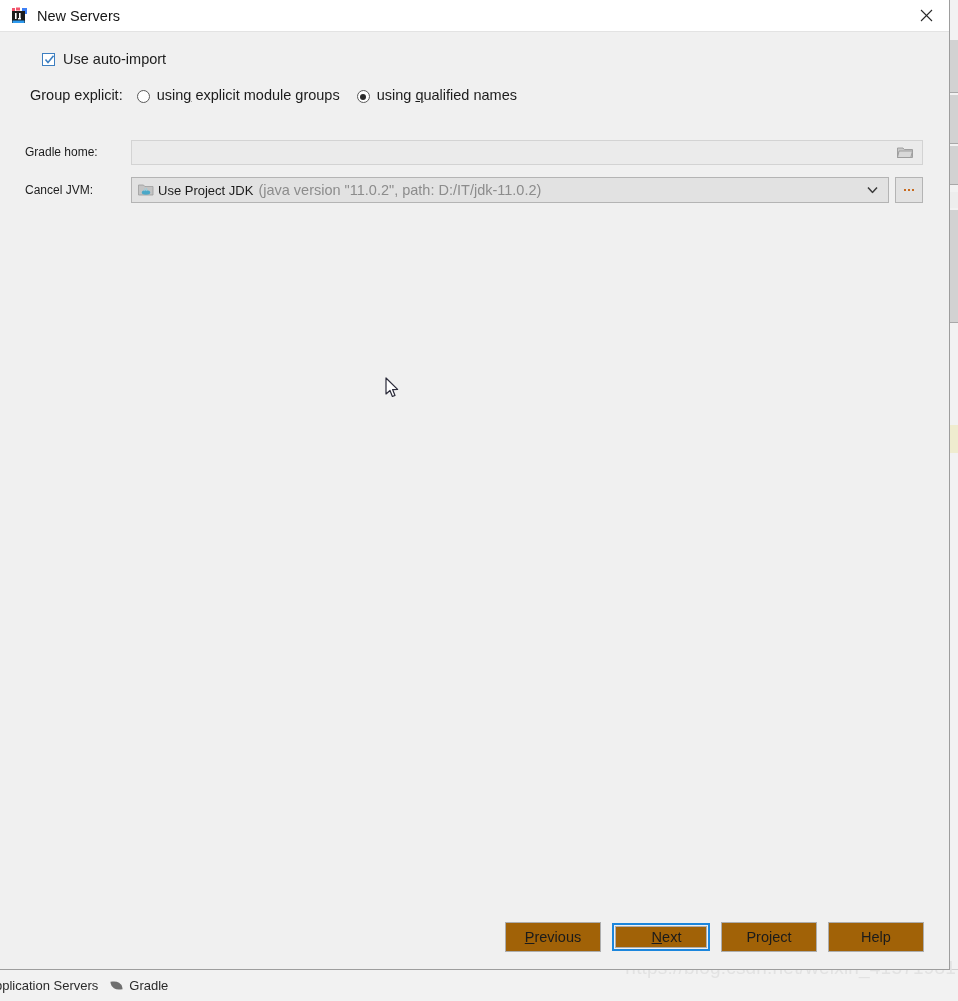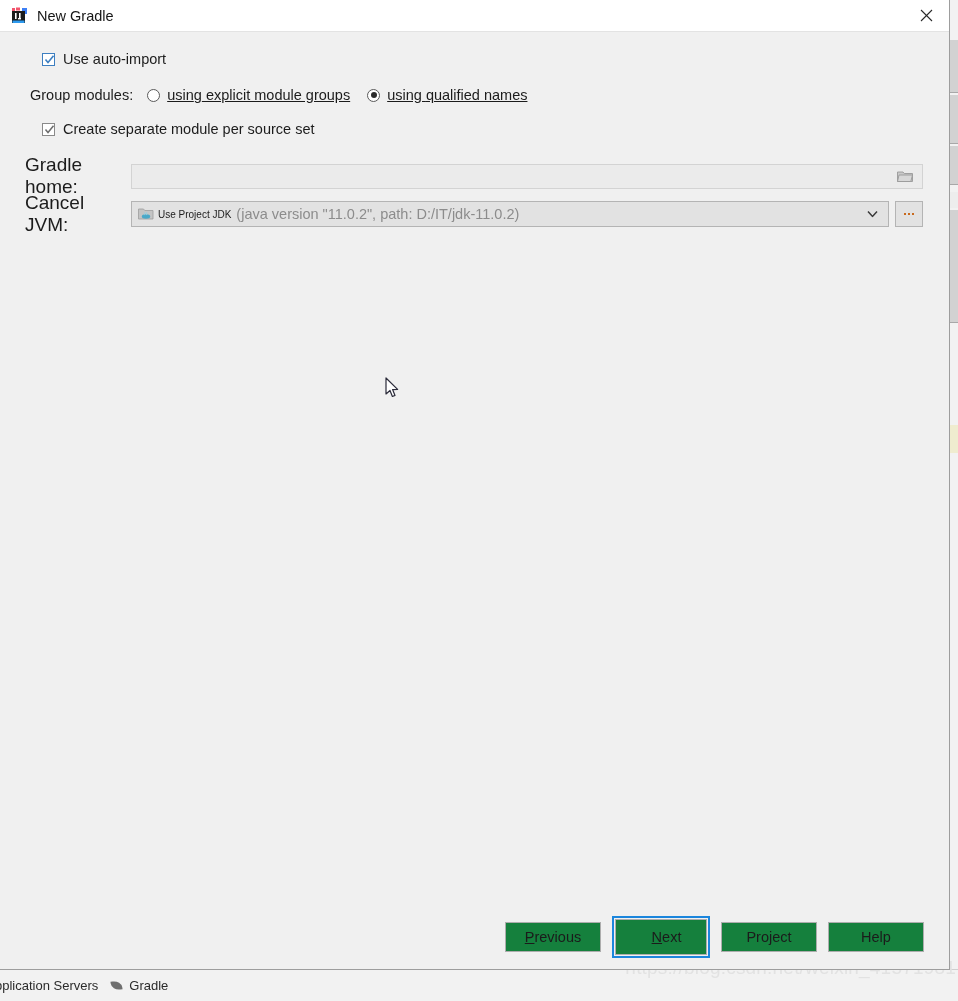--- a/index.html
+++ b/index.html
@@ -194,37 +194,36 @@
 
   .group-row {
     display: flex;
     align-items: center;
     padding-left: 30px;
     height: 28px;
   }
   .group-label { font-size: 14.5px; margin-right: 14px; }
   .radio-opt {
     display: flex;
-    align-items: center;
+    align-items: flex-end;
     margin-right: 17px;
-    text-decoration: underline;
   }
   .mn { text-decoration: underline; text-decoration-thickness: 1px; text-underline-offset: 1px; }
 
   
   .field-row {
     display: flex;
     align-items: center;
     padding-left: 25px;
     padding-right: 26px;
     height: 30px;
   }
   .field-label {
     width: 106px;
-    font-size: 19px;
+    font-size: 12px;
     flex: 0 0 auto;
   }
   .textfield {
     flex: 1 1 auto;
     height: 25px;
     background: #ebebeb;
     border: 1px solid #d3d3d3;
     box-sizing: border-box;
     display: flex;
     align-items: center;
@@ -247,21 +246,21 @@
     padding-left: 6px;
     position: relative;
     overflow: hidden;
   }
   .combo .jdk-icon {
     width: 16px; height: 14px;
     margin-right: 4px;
     position: relative;
     flex: 0 0 auto;
   }
-  .combo .combo-main { font-size: 10px; color: #1c1c1c; white-space: nowrap; }
+  .combo .combo-main { font-size: 13px; color: #1c1c1c; white-space: nowrap; }
   .combo .combo-sub { font-size: 14.5px; color: #8c8c8c; white-space: nowrap; margin-left: 5px; }
   .chevron {
     position: absolute;
     right: 10px; top: 50%;
     transform: translateY(-50%);
     width: 11px; height: 7px;
   }
   .dots-btn {
     width: 28px; height: 26px;
     margin-left: 6px;
@@ -295,38 +294,38 @@
     height: 64px;
     display: flex;
     align-items: center;
     justify-content: flex-end;
     padding-right: 25px;
     gap: 11px;
   }
   .btn {
     min-width: 96px;
     height: 30px;
-    background: #15803d;
+    background: #a16207;
     border: 1px solid #adadad;
     box-sizing: border-box;
     font-size: 14.5px;
     color: #1b1b1b;
     display: flex;
     align-items: center;
     justify-content: center;
     font-family: "Liberation Sans", sans-serif;
     padding: 0 10px;
   }
   .btn-focus-wrap {
     border: 2px solid #1b86dd;
     padding: 1px;
     display: inline-block;
     line-height: 0;
   }
-  .btn-focus-wrap .btn { min-width: 92px; height: 36px; padding-left: 21px; }
+  .btn-focus-wrap .btn { min-width: 92px; height: 22px; padding-left: 21px; }
 </style>
 </head>
 <body>
 
 <div id="ide-background">
   <div class="ide-left-strip">
     <div class="ide-left-mark" style="top:113px;background:#3c6eb4;"></div>
     <div class="ide-left-mark" style="top:163px;background:#b07030;"></div>
     <div class="ide-left-mark" style="top:60px;background:#c8c8c8;height:1px;"></div>
     <div class="ide-left-mark" style="top:143px;background:#c8c8c8;height:1px;"></div>
@@ -364,21 +363,21 @@
         <rect x="1" y="1" width="3" height="4" fill="#f2546c"></rect>
         <rect x="5" y="0.5" width="4" height="3" fill="#f2546c"></rect>
         <rect x="11" y="1" width="5" height="6" fill="#3d7ff5"></rect>
         <rect x="1" y="4" width="13" height="12" fill="#1b1b1b"></rect>
         <rect x="1.5" y="13.5" width="12" height="2.5" fill="#2e9bf0"></rect>
         <rect x="4" y="6" width="1.6" height="6" fill="#ffffff"></rect>
         <rect x="8" y="6" width="1.6" height="6" fill="#ffffff"></rect>
         <rect x="7" y="11" width="3" height="1.4" fill="#ffffff"></rect>
       </svg>
     </span>
-    <span class="title-text">New Gradle</span>
+    <span class="title-text">New Servers</span>
     <span class="close-btn">
       <svg width="13" height="13" viewBox="0 0 13 13">
         <line x1="1" y1="1" x2="12" y2="12" stroke="#2b2b2b" stroke-width="1.1"></line>
         <line x1="12" y1="1" x2="1" y2="12" stroke="#2b2b2b" stroke-width="1.1"></line>
       </svg>
     </span>
   </div>
 
   <div class="dlg-body">
 
@@ -387,43 +386,35 @@
         <svg class="tick" viewBox="0 0 11 11">
           <polyline points="1.5,5.5 4,8.5 9.5,1.8" fill="none" stroke="#3d7fc1" stroke-width="1.6"></polyline>
         </svg>
       </span>
       <span class="lbl">Use auto-import</span>
     </div>
 
     <div class="row-gap"></div>
 
     <div class="group-row">
-      <span class="group-label">Group modules:</span>
+      <span class="group-label">Group explicit:</span>
 
       <span class="radio-opt">
         <span class="radio"></span>
         <span class="lbl">usin<span class="mn">g</span> explicit module groups</span>
       </span>
 
       <span class="radio-opt">
         <span class="radio sel"></span>
         <span class="lbl">using <span class="mn">q</span>ualified names</span>
       </span>
     </div>
 
     <div class="row-gap" style="height:8px;"></div>
 
-    <div class="row row-checkbox">
-      <span class="cbox on-gray">
-        <svg class="tick" viewBox="0 0 11 11">
-          <polyline points="1.5,5.5 4,8.5 9.5,1.8" fill="none" stroke="#6d6d6d" stroke-width="1.5"></polyline>
-        </svg>
-      </span>
-      <span class="lbl">Create separate module per source set</span>
-    </div>
 
     <div class="row-gap" style="height:6px;"></div>
 
 
     <div class="row-gap" style="height:6px;"></div>
 
 
     <div class="row-gap" style="height:8px;"></div>
 
     <div class="field-row">

